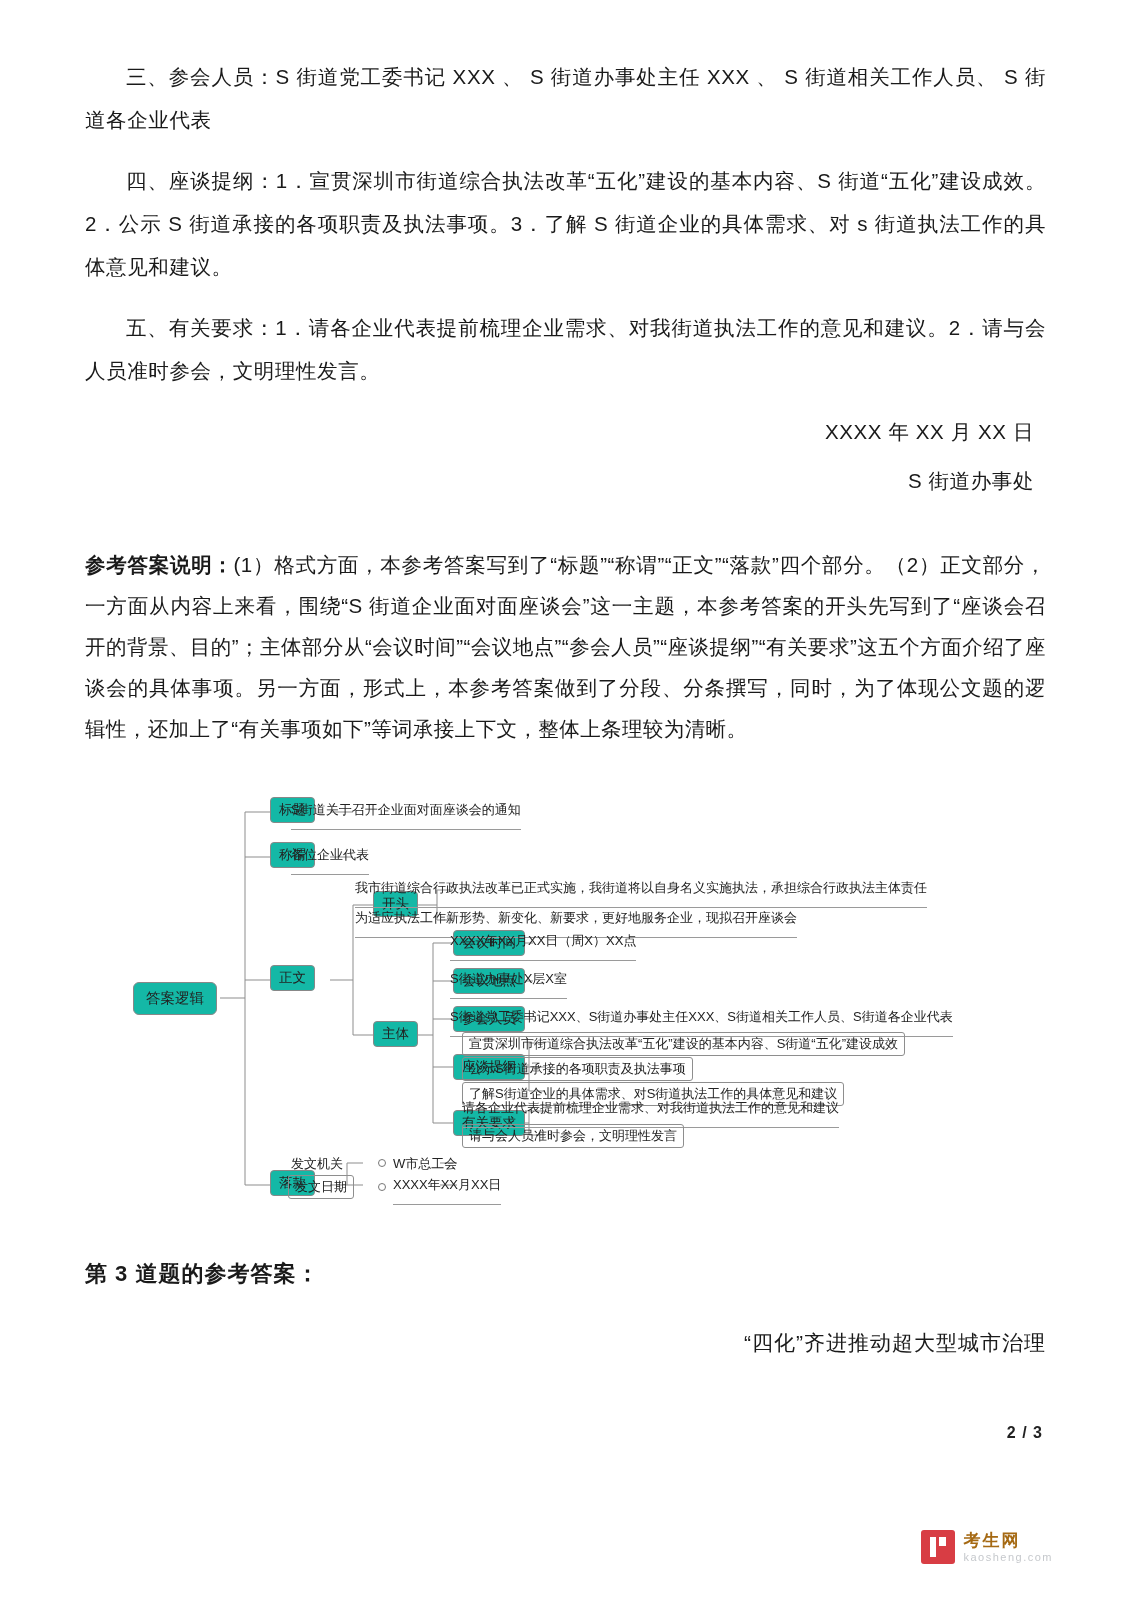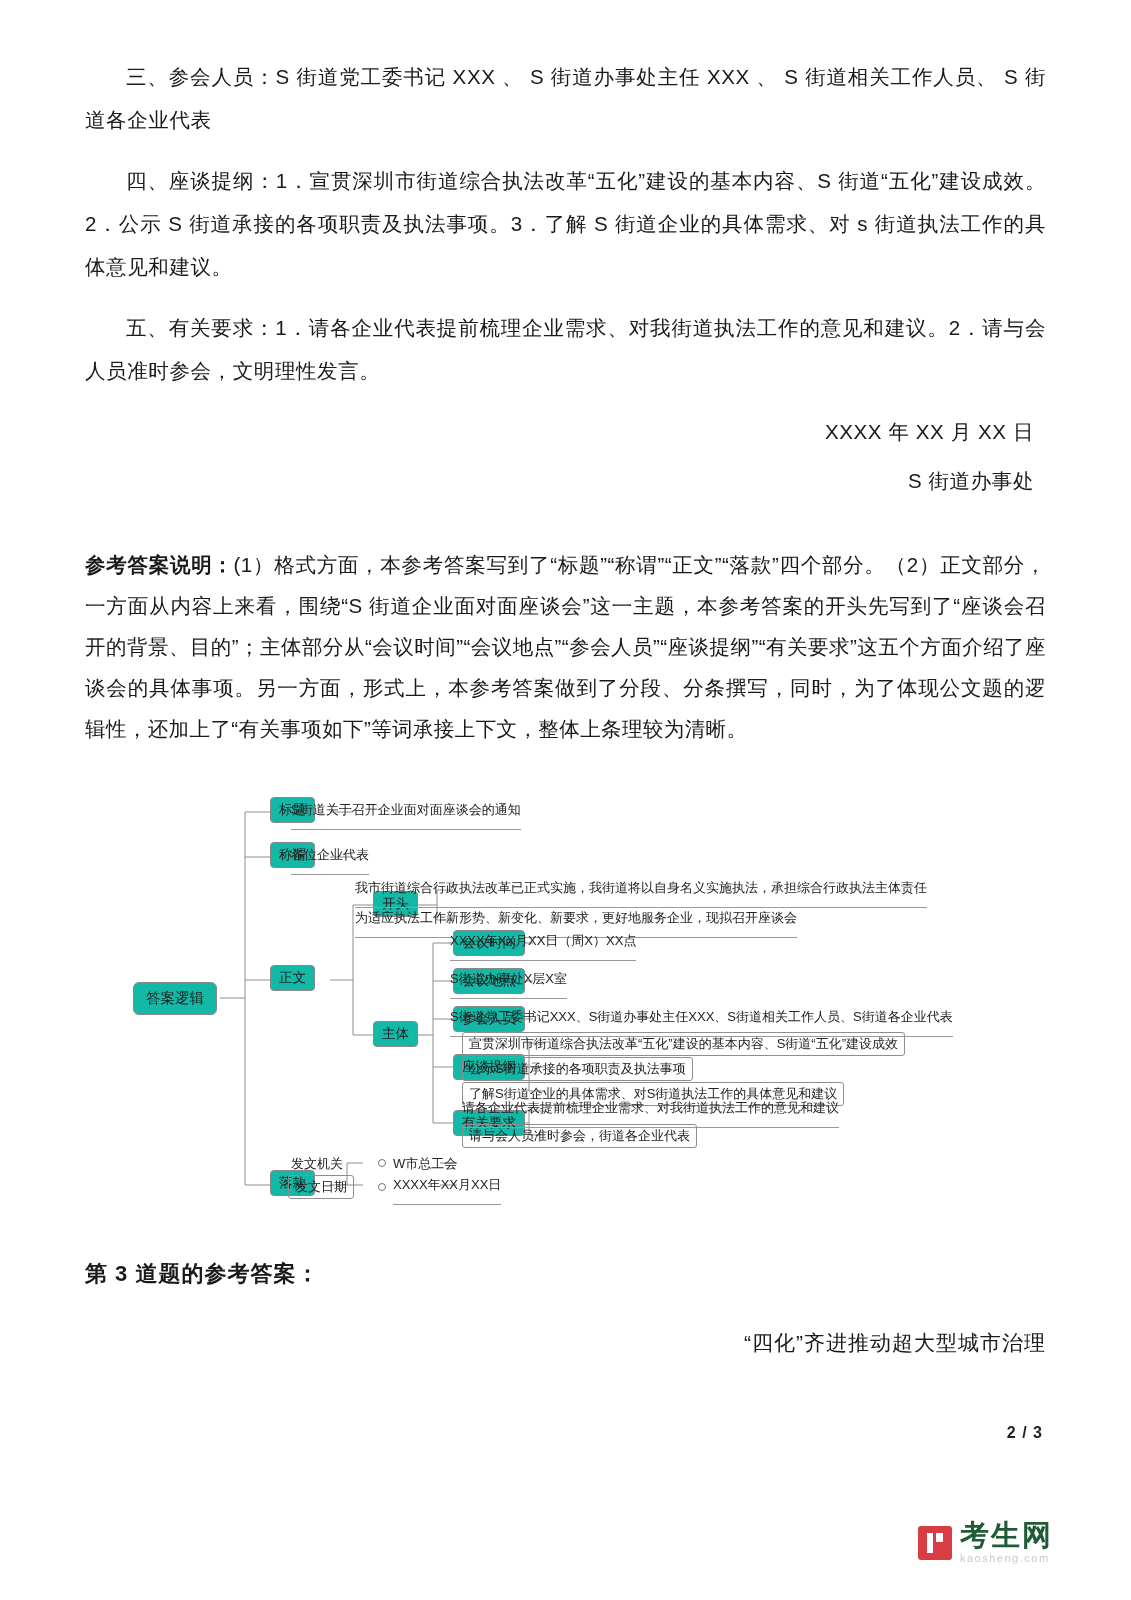--- a/index.html
+++ b/index.html
@@ -152,22 +152,22 @@
   }
   .wm-mark::after {
     content: "";
     position: absolute;
     left: 18px; top: 7px;
     width: 7px; height: 9px;
     background: #fff;
   }
   .wm-text { line-height: 1; }
   .wm-cn {
-    font-size: 29px;
-    color: #14532d;
+    font-size: 17px;
+    color: #a16207;
     letter-spacing: 2px;
     font-weight: bold;
   }
   .wm-en {
     font-size: 11px;
     color: #c3c6ca;
     letter-spacing: 1.5px;
     margin-top: 3px;
   }
 </style>
@@ -269,21 +269,21 @@
 
     <div class="mm-leaf" style="left:365px; top:149px;">XXXX年XX月XX日（周X）XX点</div>
     <div class="mm-leaf" style="left:365px; top:187px;">S街道办事处X层X室</div>
     <div class="mm-leaf" style="left:365px; top:225px;">S街道党工委书记XXX、S街道办事处主任XXX、S街道相关工作人员、S街道各企业代表</div>
 
     <div class="mm-leaf boxed" style="left:377px; top:247px;">宣贯深圳市街道综合执法改革“五化”建设的基本内容、S街道“五化”建设成效</div>
     <div class="mm-leaf boxed" style="left:377px; top:272px;">公示S街道承接的各项职责及执法事项</div>
     <div class="mm-leaf boxed" style="left:377px; top:297px;">了解S街道企业的具体需求、对S街道执法工作的具体意见和建议</div>
 
     <div class="mm-leaf" style="left:377px; top:316px;">请各企业代表提前梳理企业需求、对我街道执法工作的意见和建议</div>
-    <div class="mm-leaf boxed" style="left:377px; top:339px;">请与会人员准时参会，街道各企业代表</div>
+    <div class="mm-leaf boxed" style="left:377px; top:339px;">请与会人员准时参会，文明理性发言</div>
 
     <div class="mm-plain" style="left:206px; top:370px;">发文机关</div>
     <div class="mm-dot" style="left:293px; top:374px;"></div>
     <div class="mm-plain" style="left:308px; top:370px;">W市总工会</div>
 
     <div class="mm-leaf boxed" style="left:203px; top:390px;">发文日期</div>
     <div class="mm-dot" style="left:293px; top:398px;"></div>
     <div class="mm-leaf" style="left:308px; top:393px;">XXXX年XX月XX日</div>
   </div>
 

